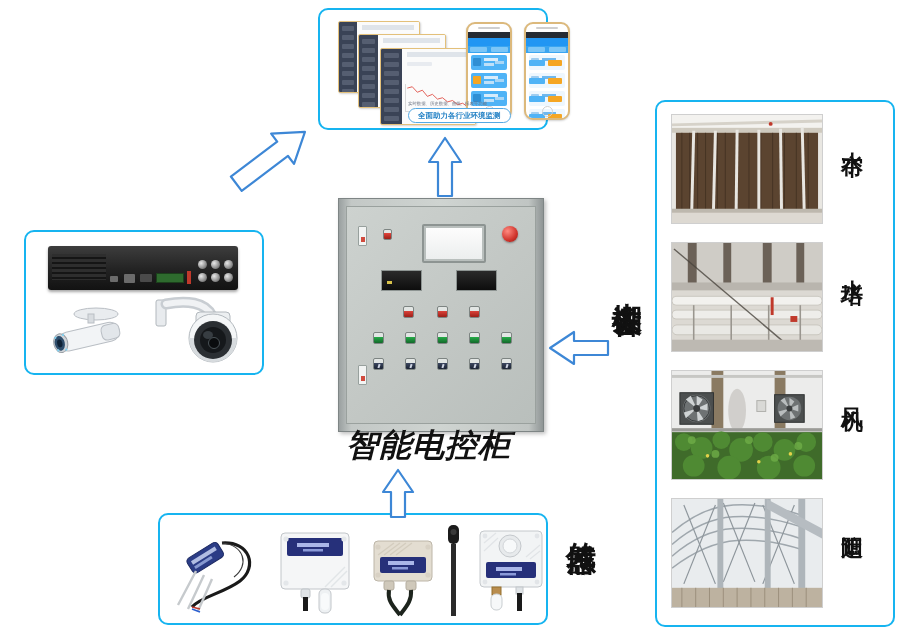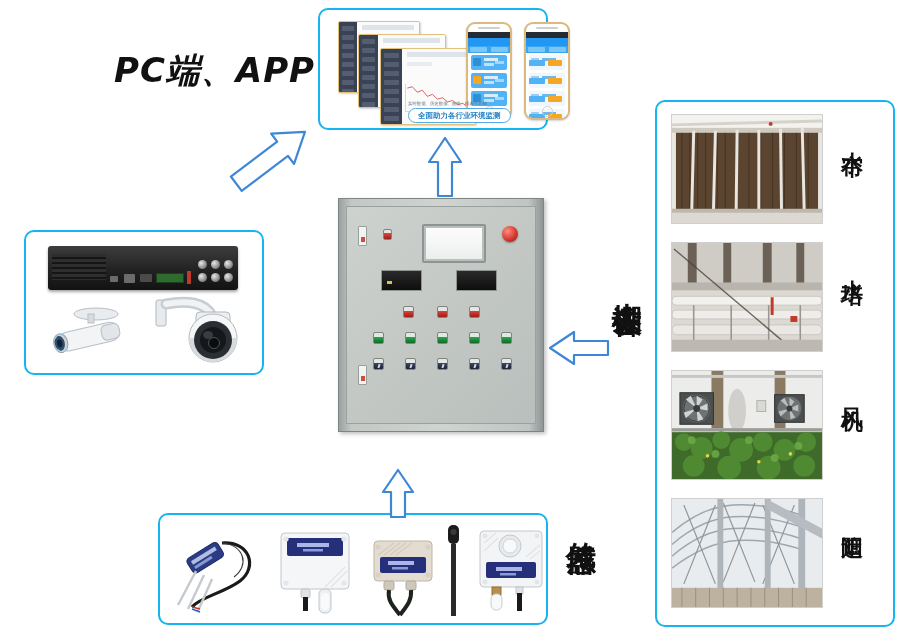--- a/index.html
+++ b/index.html
@@ -176,21 +176,20 @@
 
   
   .arrow { position:absolute; }
   .arrow svg { display:block; overflow:visible; }
 </style>
 </head>
 <body>
 
 <div id="canvas">
 
-  <div class="cjk-label" style="left:114px; top:48px; font-size:34px;">PC端、APP</div>
 
   <div class="panel" id="pcapp-panel">
 
     <div class="pcshot" style="left:18px; top:11px; width:82px; height:72px;">
       <div class="sb">
           <i></i>
           <i></i>
           <i></i>
           <i></i>
           <i></i>
@@ -417,20 +416,21 @@
       <div class="btn-l grn" style="left:82%; top:58%;"></div>
 
       <div class="btn-l sw" style="left:14%; top:70%;"></div>
       <div class="btn-l sw" style="left:31%; top:70%;"></div>
       <div class="btn-l sw" style="left:48%; top:70%;"></div>
       <div class="btn-l sw" style="left:65%; top:70%;"></div>
       <div class="btn-l sw" style="left:82%; top:70%;"></div>
     </div>
   </div>
 
+  <div class="cjk-label" style="left:346px; top:424px; font-size:32px;">智能电控柜</div>
 
   <div class="panel" id="greenhouse-panel">
 
     <div class="gh-item" style="top:12px;">
       <svg class="ph" viewBox="0 0 152 110" preserveAspectRatio="none">
         <rect width="152" height="110" fill="#e9e7e2"></rect>
         <rect x="0" y="0" width="152" height="16" fill="#f3f2ef"></rect>
         <rect x="0" y="13" width="152" height="5" fill="#cfcabf"></rect>
         <rect x="4" y="18" width="144" height="78" fill="#5b4430"></rect>
         <g stroke="#3a2a1c" stroke-width="1" opacity=".65">

